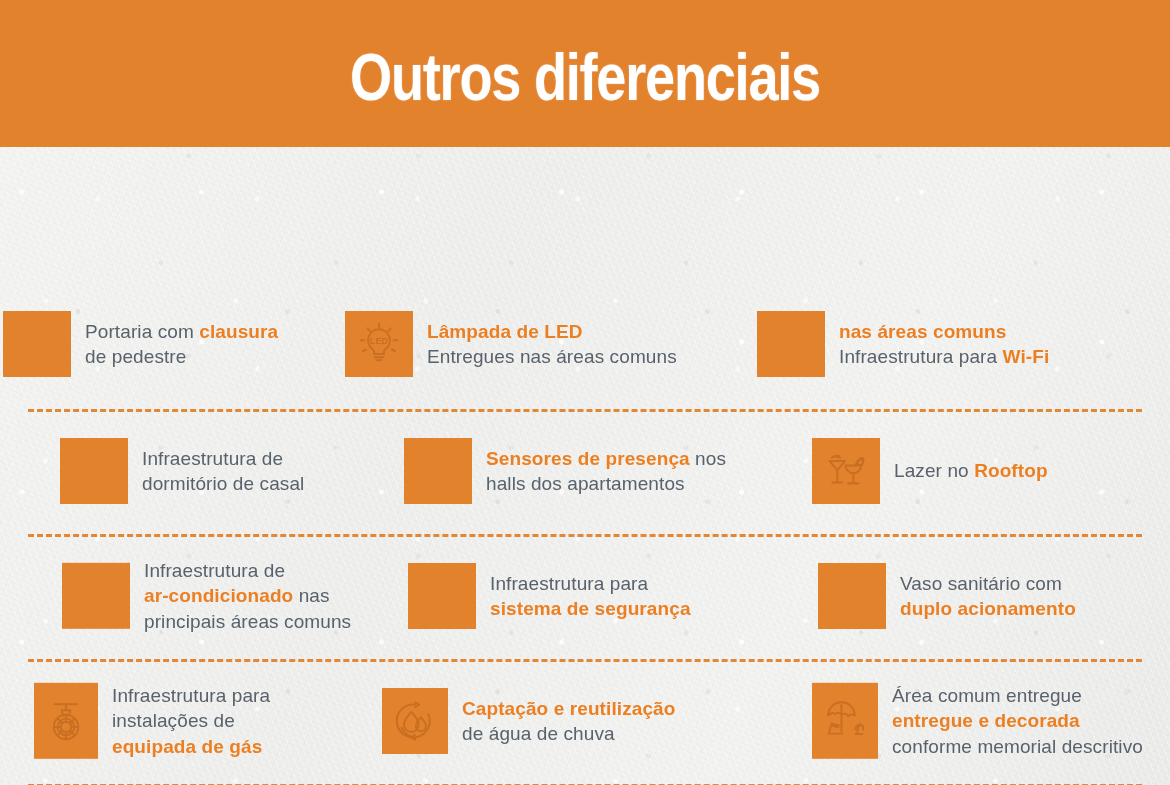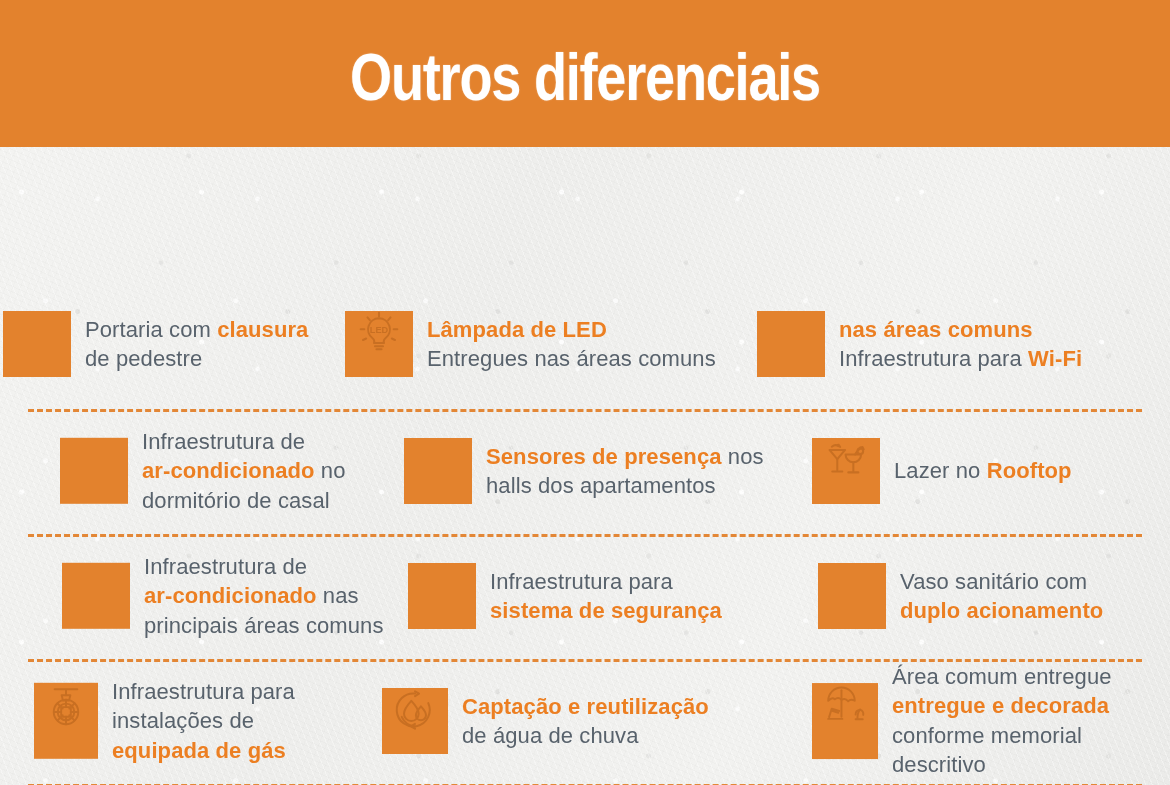--- a/index.html
+++ b/index.html
@@ -86,36 +86,37 @@
   .item {
     display: flex;
     align-items: center;
     gap: 14px;
   }
 
   .icon-box {
     flex: 0 0 auto;
     background: #e3822d;
     display: flex;
+    align-items: center;
     justify-content: center;
     position: relative;
   }
   .icon-box svg { display: block; }
   .icon-box svg * {
     stroke: #c86f22;
     fill: none;
     stroke-width: 2.2;
     stroke-linecap: round;
     stroke-linejoin: round;
   }
   .icon-box svg .solid { fill: #c86f22; stroke: none; }
   .icon-box.blank { }
 
   .item-text {
-    font-size: 22px;
+    font-size: 19px;
     line-height: 1.34;
     color: #58626c;
     letter-spacing: .1px;
     white-space: pre-line;
   }
   .item-text b { color: #ec7f22; font-weight: 700; }
 
   
   .r1 { height: 100px; padding: 0 0 0 3px; }
   .r2 { height: 122px; }
@@ -154,21 +155,21 @@
         </div>
         <div class="item" style="position: absolute; left: 757px; top: 50%; transform: translateY(-50%);">
           <div class="icon-box blank" style="width: 68px; height: 66px;"></div>
           <div class="item-text"><div><b>nas áreas comuns</b></div><div><span>Infraestrutura para </span><b>Wi-Fi</b></div></div>
         </div>
       </div>
       <div class="divider" style="position: absolute; left: 14px; right: 14px; top: 262px;"></div>
       <div class="row r2" style="position: absolute; left: 0px; right: 0px; top: 265px; height: 118px;">
         <div class="item" style="position: absolute; left: 60px; top: 50%; transform: translateY(-50%);">
           <div class="icon-box blank" style="width: 68px; height: 66px;"></div>
-          <div class="item-text"><div><span>Infraestrutura de</span></div><div><b>ar-condicionado</b><span> no</span></div><div><span>dormitório de casal</span></div></div>
+          <div class="item-text"><div><span>Infraestrutura de</span></div><div><span>dormitório de casal</span></div></div>
         </div>
         <div class="item" style="position: absolute; left: 404px; top: 50%; transform: translateY(-50%);">
           <div class="icon-box blank" style="width: 68px; height: 66px;"></div>
           <div class="item-text"><div><b>Sensores de presença</b><span> nos</span></div><div><span>halls dos apartamentos</span></div></div>
         </div>
         <div class="item" style="position: absolute; left: 812px; top: 50%; transform: translateY(-50%);">
           <div class="icon-box" style="width: 68px; height: 66px;">
             <svg viewBox="0 0 48 48" width="44" height="44">
       <g stroke-width="1.5">
         <path d="M6 13h17l-8.5 10L6 13z"></path>

